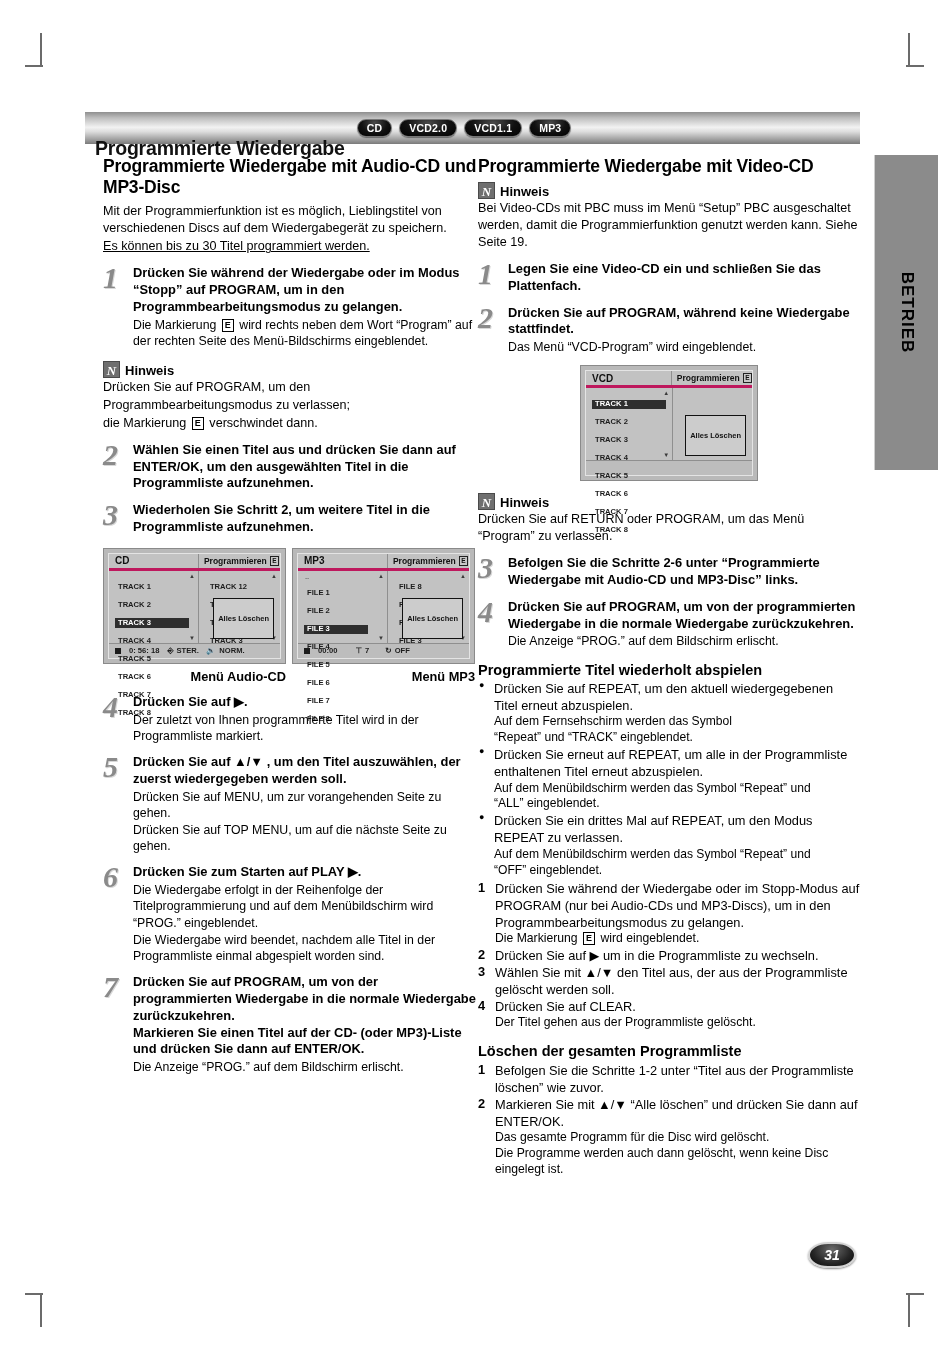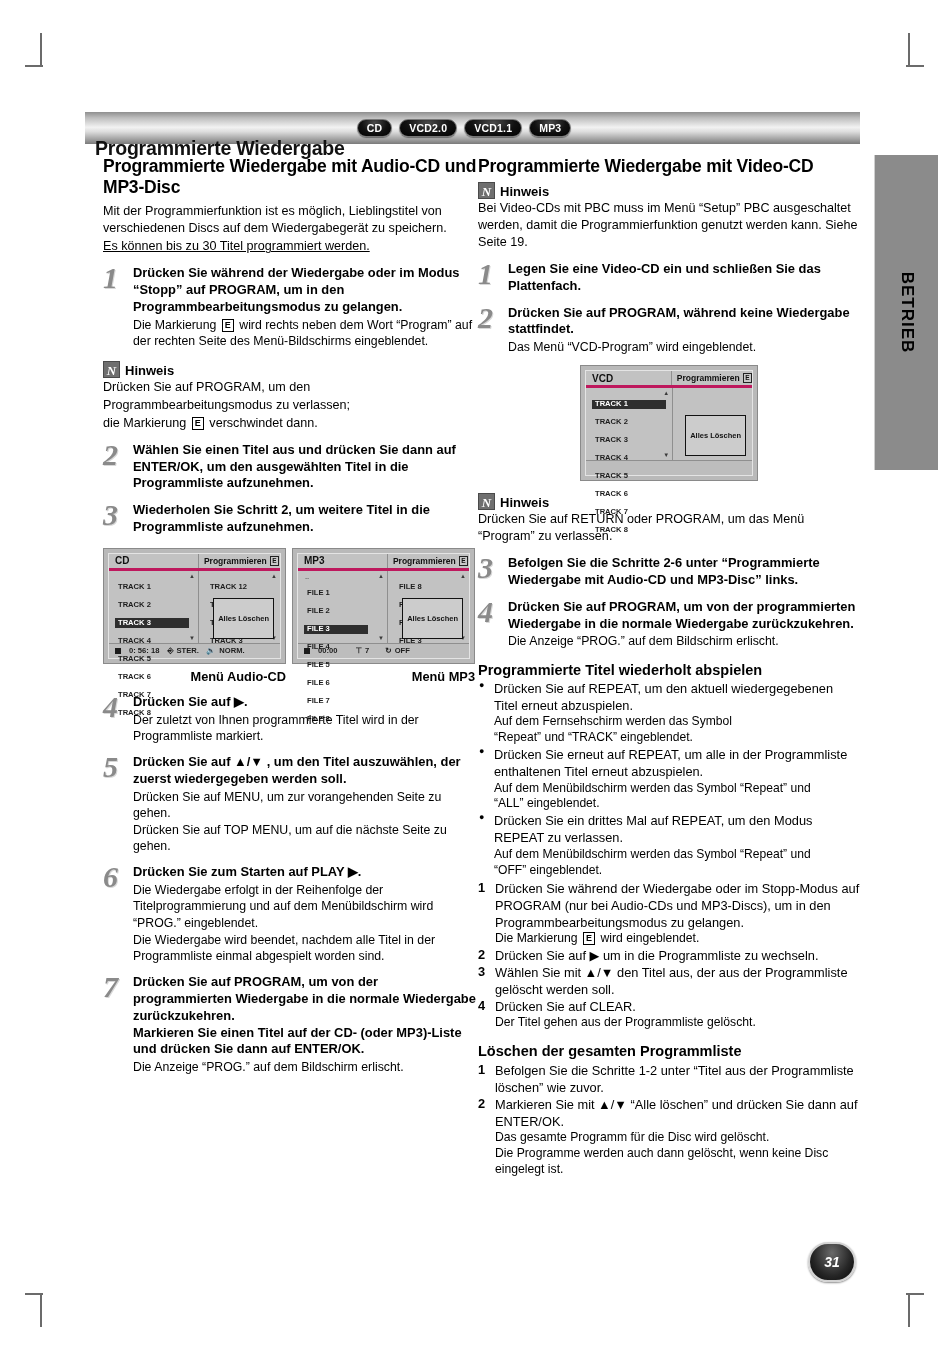--- a/index.html
+++ b/index.html
@@ -170,21 +170,21 @@
     font-size: 7.6px; font-weight: bold; color: #1c1c1c;
   }
   .osd-foot .sq { width: 6px; height: 6px; background: #1c1c1c; display: inline-block; }
   .osd-foot .it { display: flex; align-items: center; gap: 3px; }
   .osd-foot-empty { height: 15px; border-top: 1px solid #8f8f8f; background: #bdbdbd; }
   .osd-caption-row { display: flex; gap: 6px; margin-top: 5px; }
   .osd-caption { font-size: 12.8px; font-weight: bold; text-align: right; }
 
   
   .pagenum {
-    position: absolute; left: 808px; top: 1242px; width: 48px; height: 40px;
+    position: absolute; left: 808px; top: 1242px; width: 48px; height: 26px;
     background: radial-gradient(ellipse at 50% 25%, #6a6a6a 0%, #262626 60%, #050505 100%);
     border-radius: 50% / 60%;
     border: 2px solid #d3d3d3;
     box-shadow: 0 1px 2px rgba(0,0,0,.45);
     color: #fff; font-size: 14px; font-weight: bold;
     display: flex; align-items: center; justify-content: center;
     font-style: italic;
   }
 </style>
 </head>

